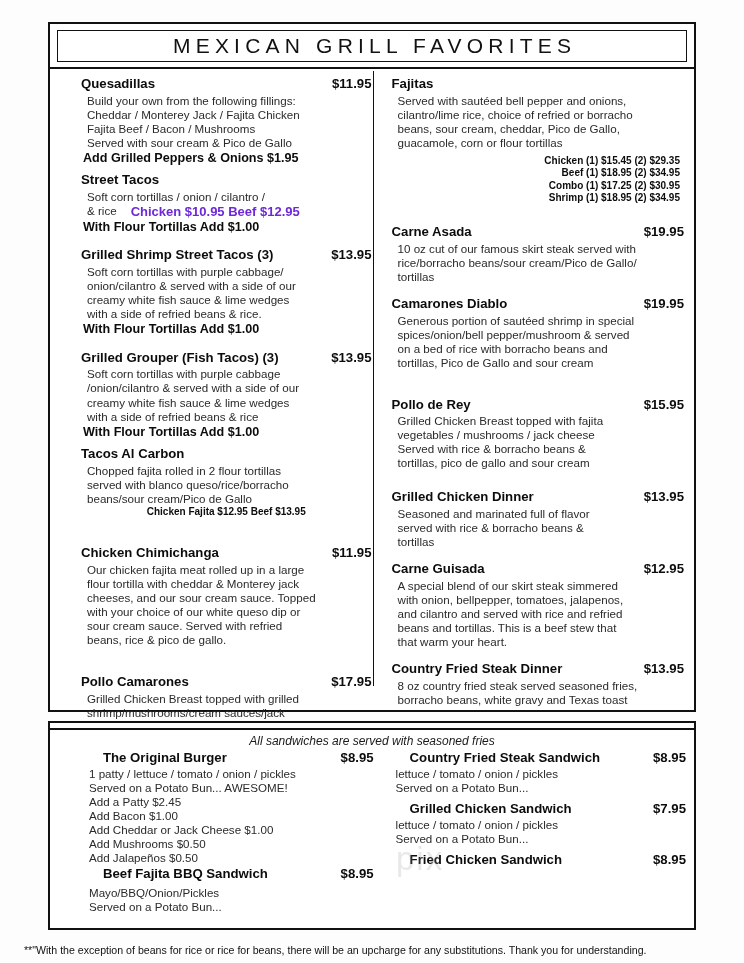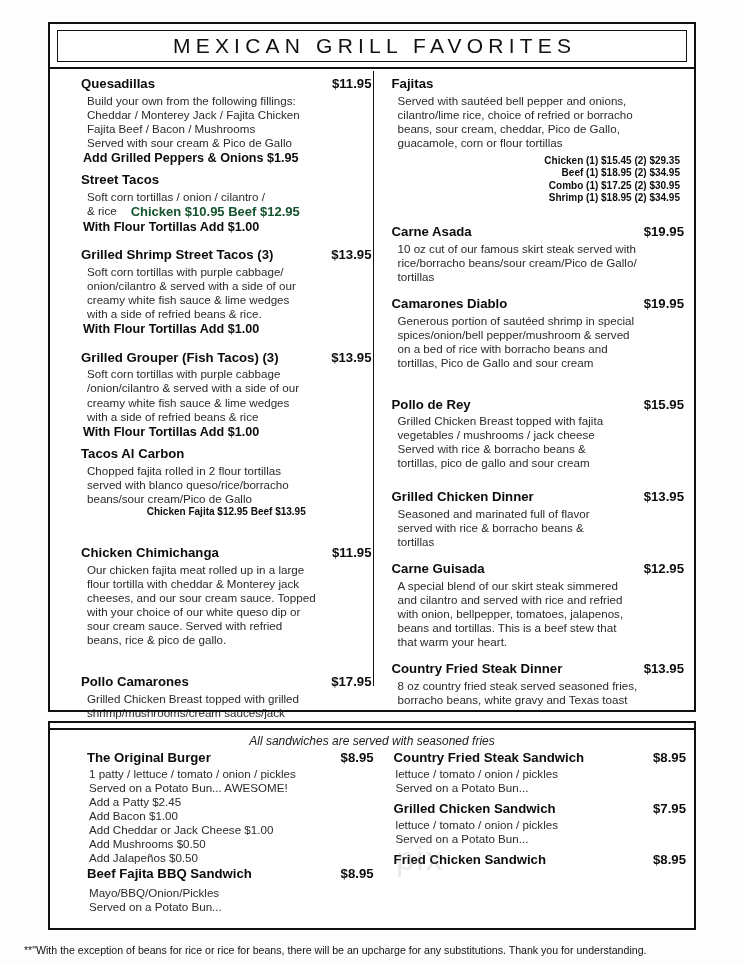--- a/index.html
+++ b/index.html
@@ -130,21 +130,21 @@
 
   .inline-price-row {
     display: flex;
     font-size: 11.6px;
     color: #2a2a2a;
     margin-left: 6px;
   }
   .inline-price-row .amt {
     font-size: 13px;
     font-weight: bold;
-    color: #14532d;
+    color: #6d28d9;
     margin-left: 14px;
     white-space: nowrap;
   }
 
   
   .sand-note {
     text-align: center;
     font-style: italic;
     font-size: 12px;
     color: #1a1a1a;
@@ -154,20 +154,21 @@
   .sand-col-right { width: 322px; box-sizing: border-box; padding: 0 8px 0 14px; }
   .sand-head {
     display: flex;
     align-items: baseline;
     justify-content: space-between;
     font-weight: bold;
     font-size: 13.2px;
     line-height: 1.3;
     color: #0c0c0c;
     white-space: nowrap;
+    margin-left: 16px;
   }
   .sand-desc {
     font-size: 11.6px;
     line-height: 1.21;
     color: #2a2a2a;
     margin: 1px 0 0 2px;
   }
   .sand-desc div { white-space: nowrap; }
 
   
@@ -406,22 +407,22 @@
 
         <div class="gap-m"></div>
 
         <div class="item">
           <div class="item-head">
             <span class="item-name">Carne Guisada</span>
             <span class="item-price">$12.95</span>
           </div>
           <div class="desc">
             <div>A special blend of our skirt steak simmered</div>
+            <div>with onion, bellpepper, tomatoes, jalapenos,</div>
             <div>and cilantro and served with rice and refried</div>
-            <div>with onion, bellpepper, tomatoes, jalapenos,</div>
             <div>beans and tortillas.  This is a beef stew that</div>
             <div>that warm your heart.</div>
           </div>
         </div>
 
         <div class="gap-m"></div>
 
         <div class="item">
           <div class="item-head">
             <span class="item-name">Country Fried Steak Dinner</span>

